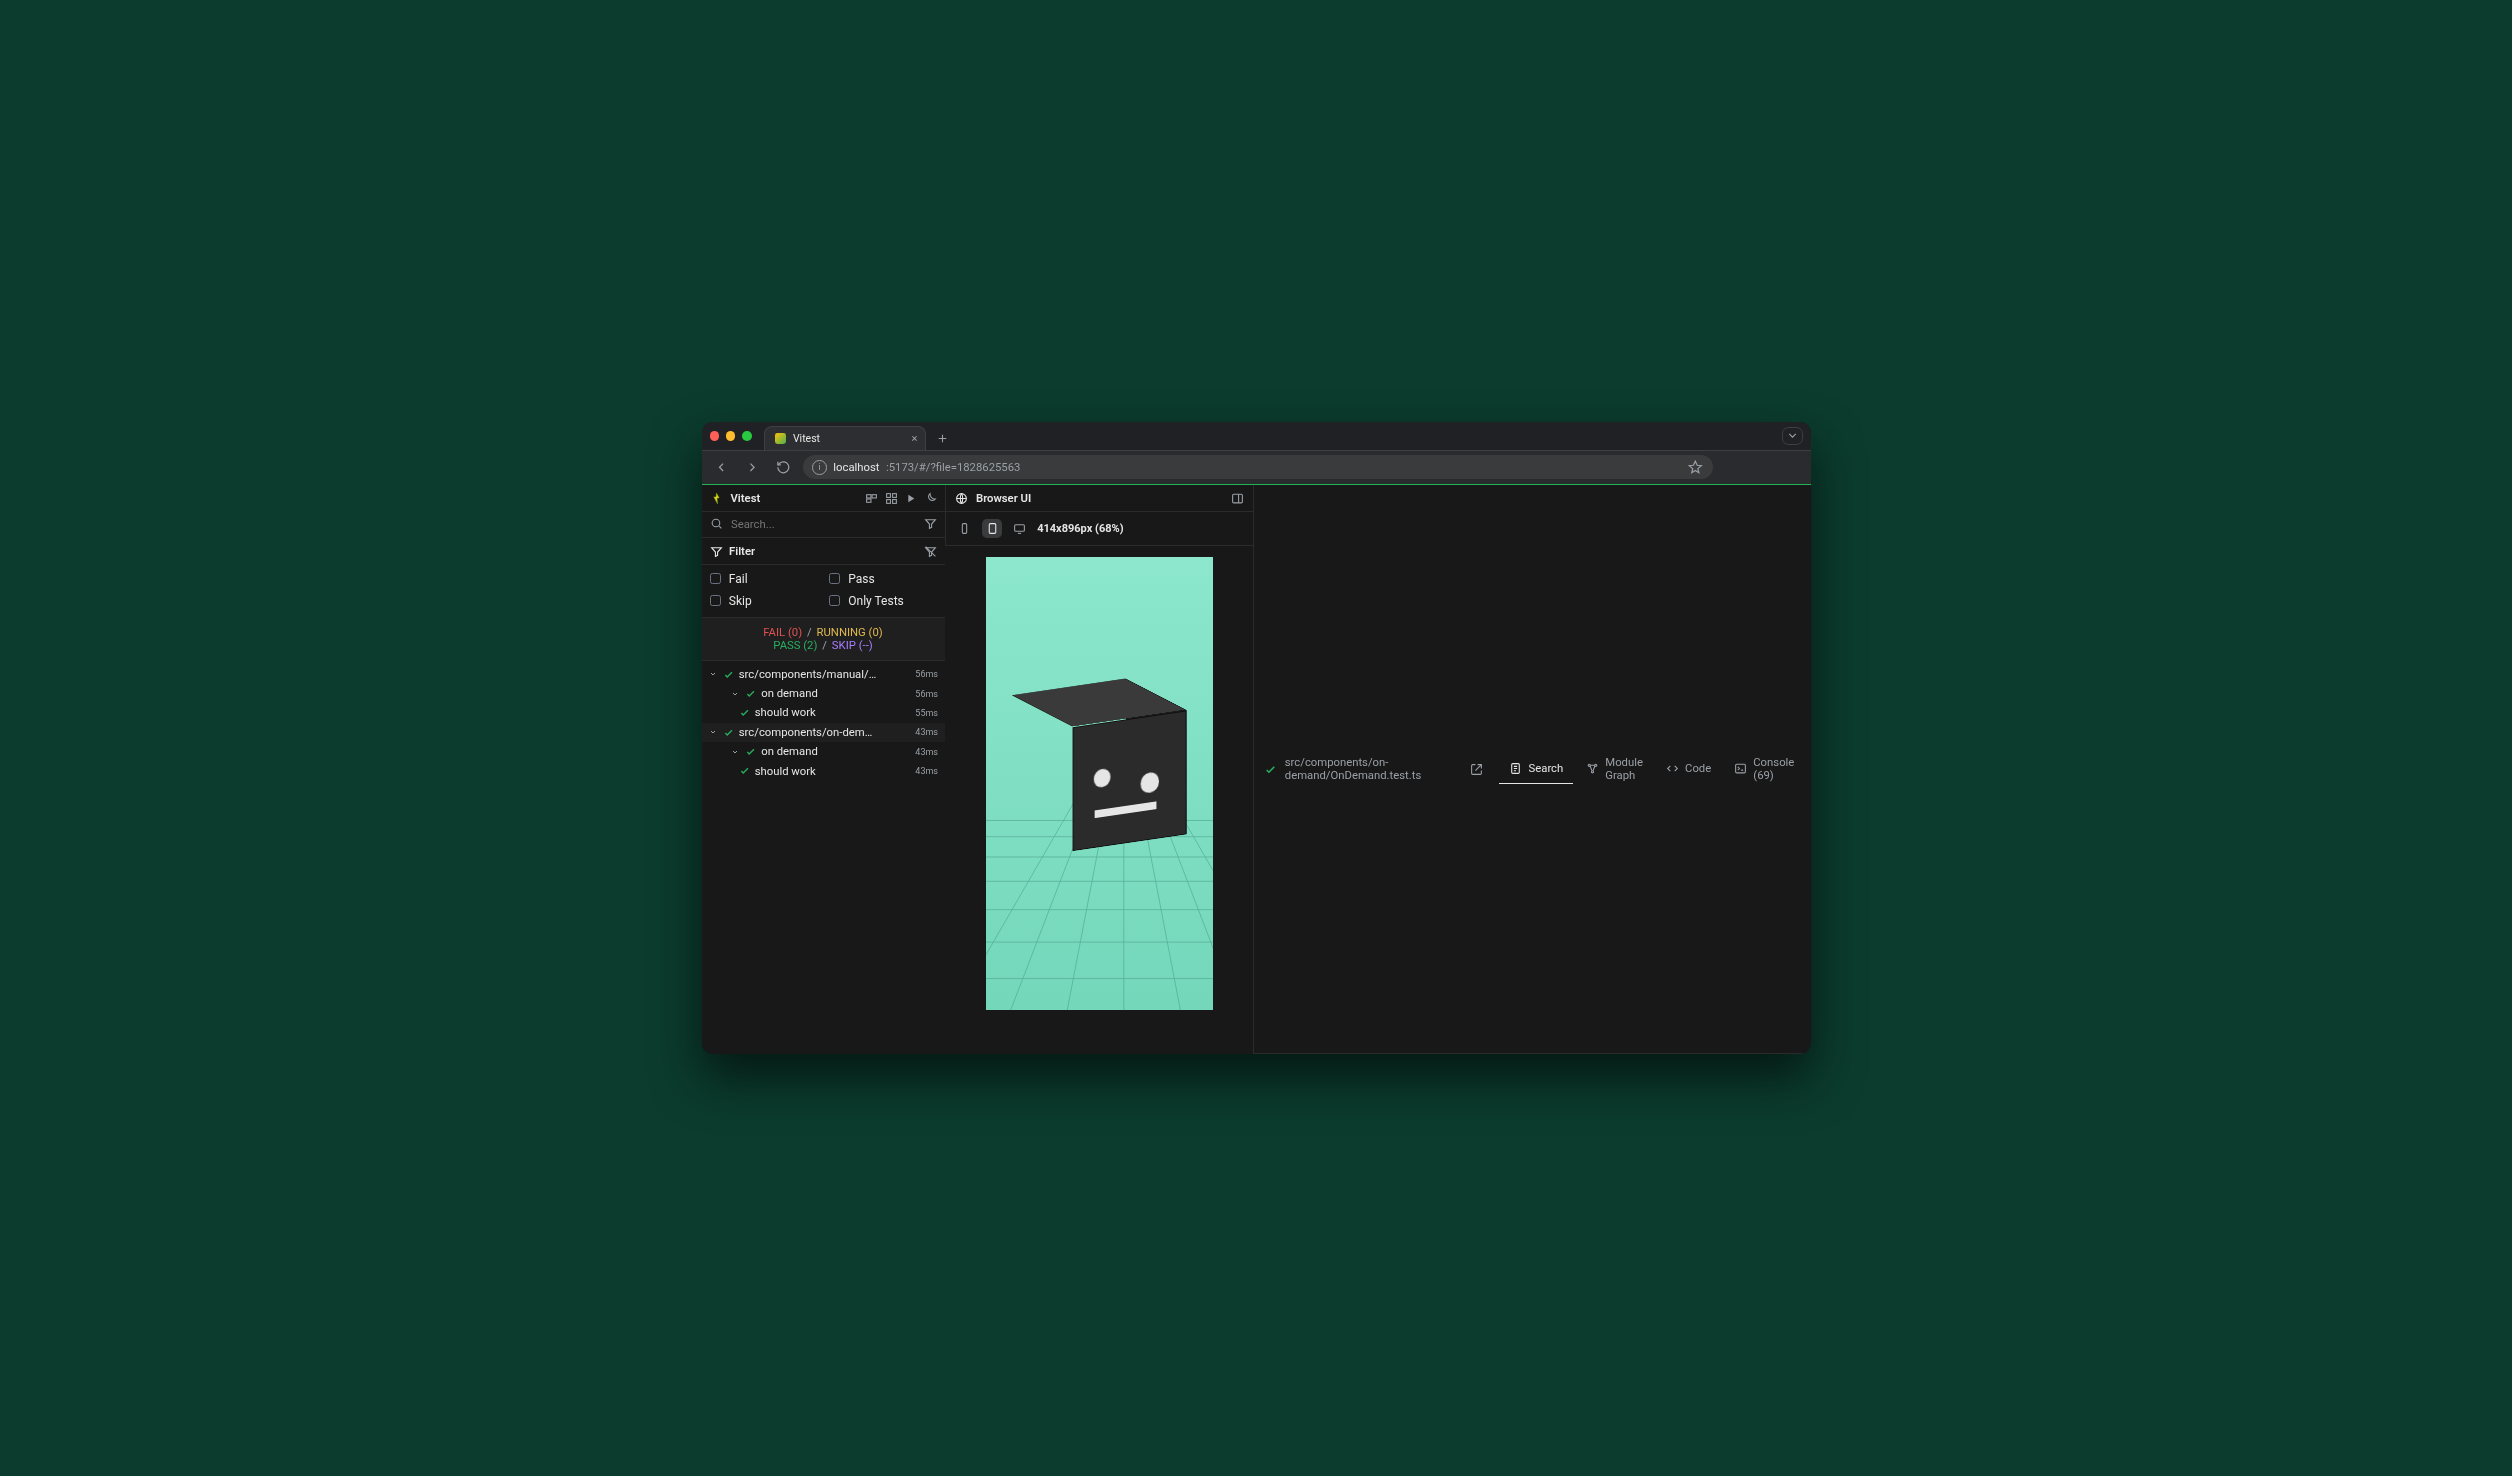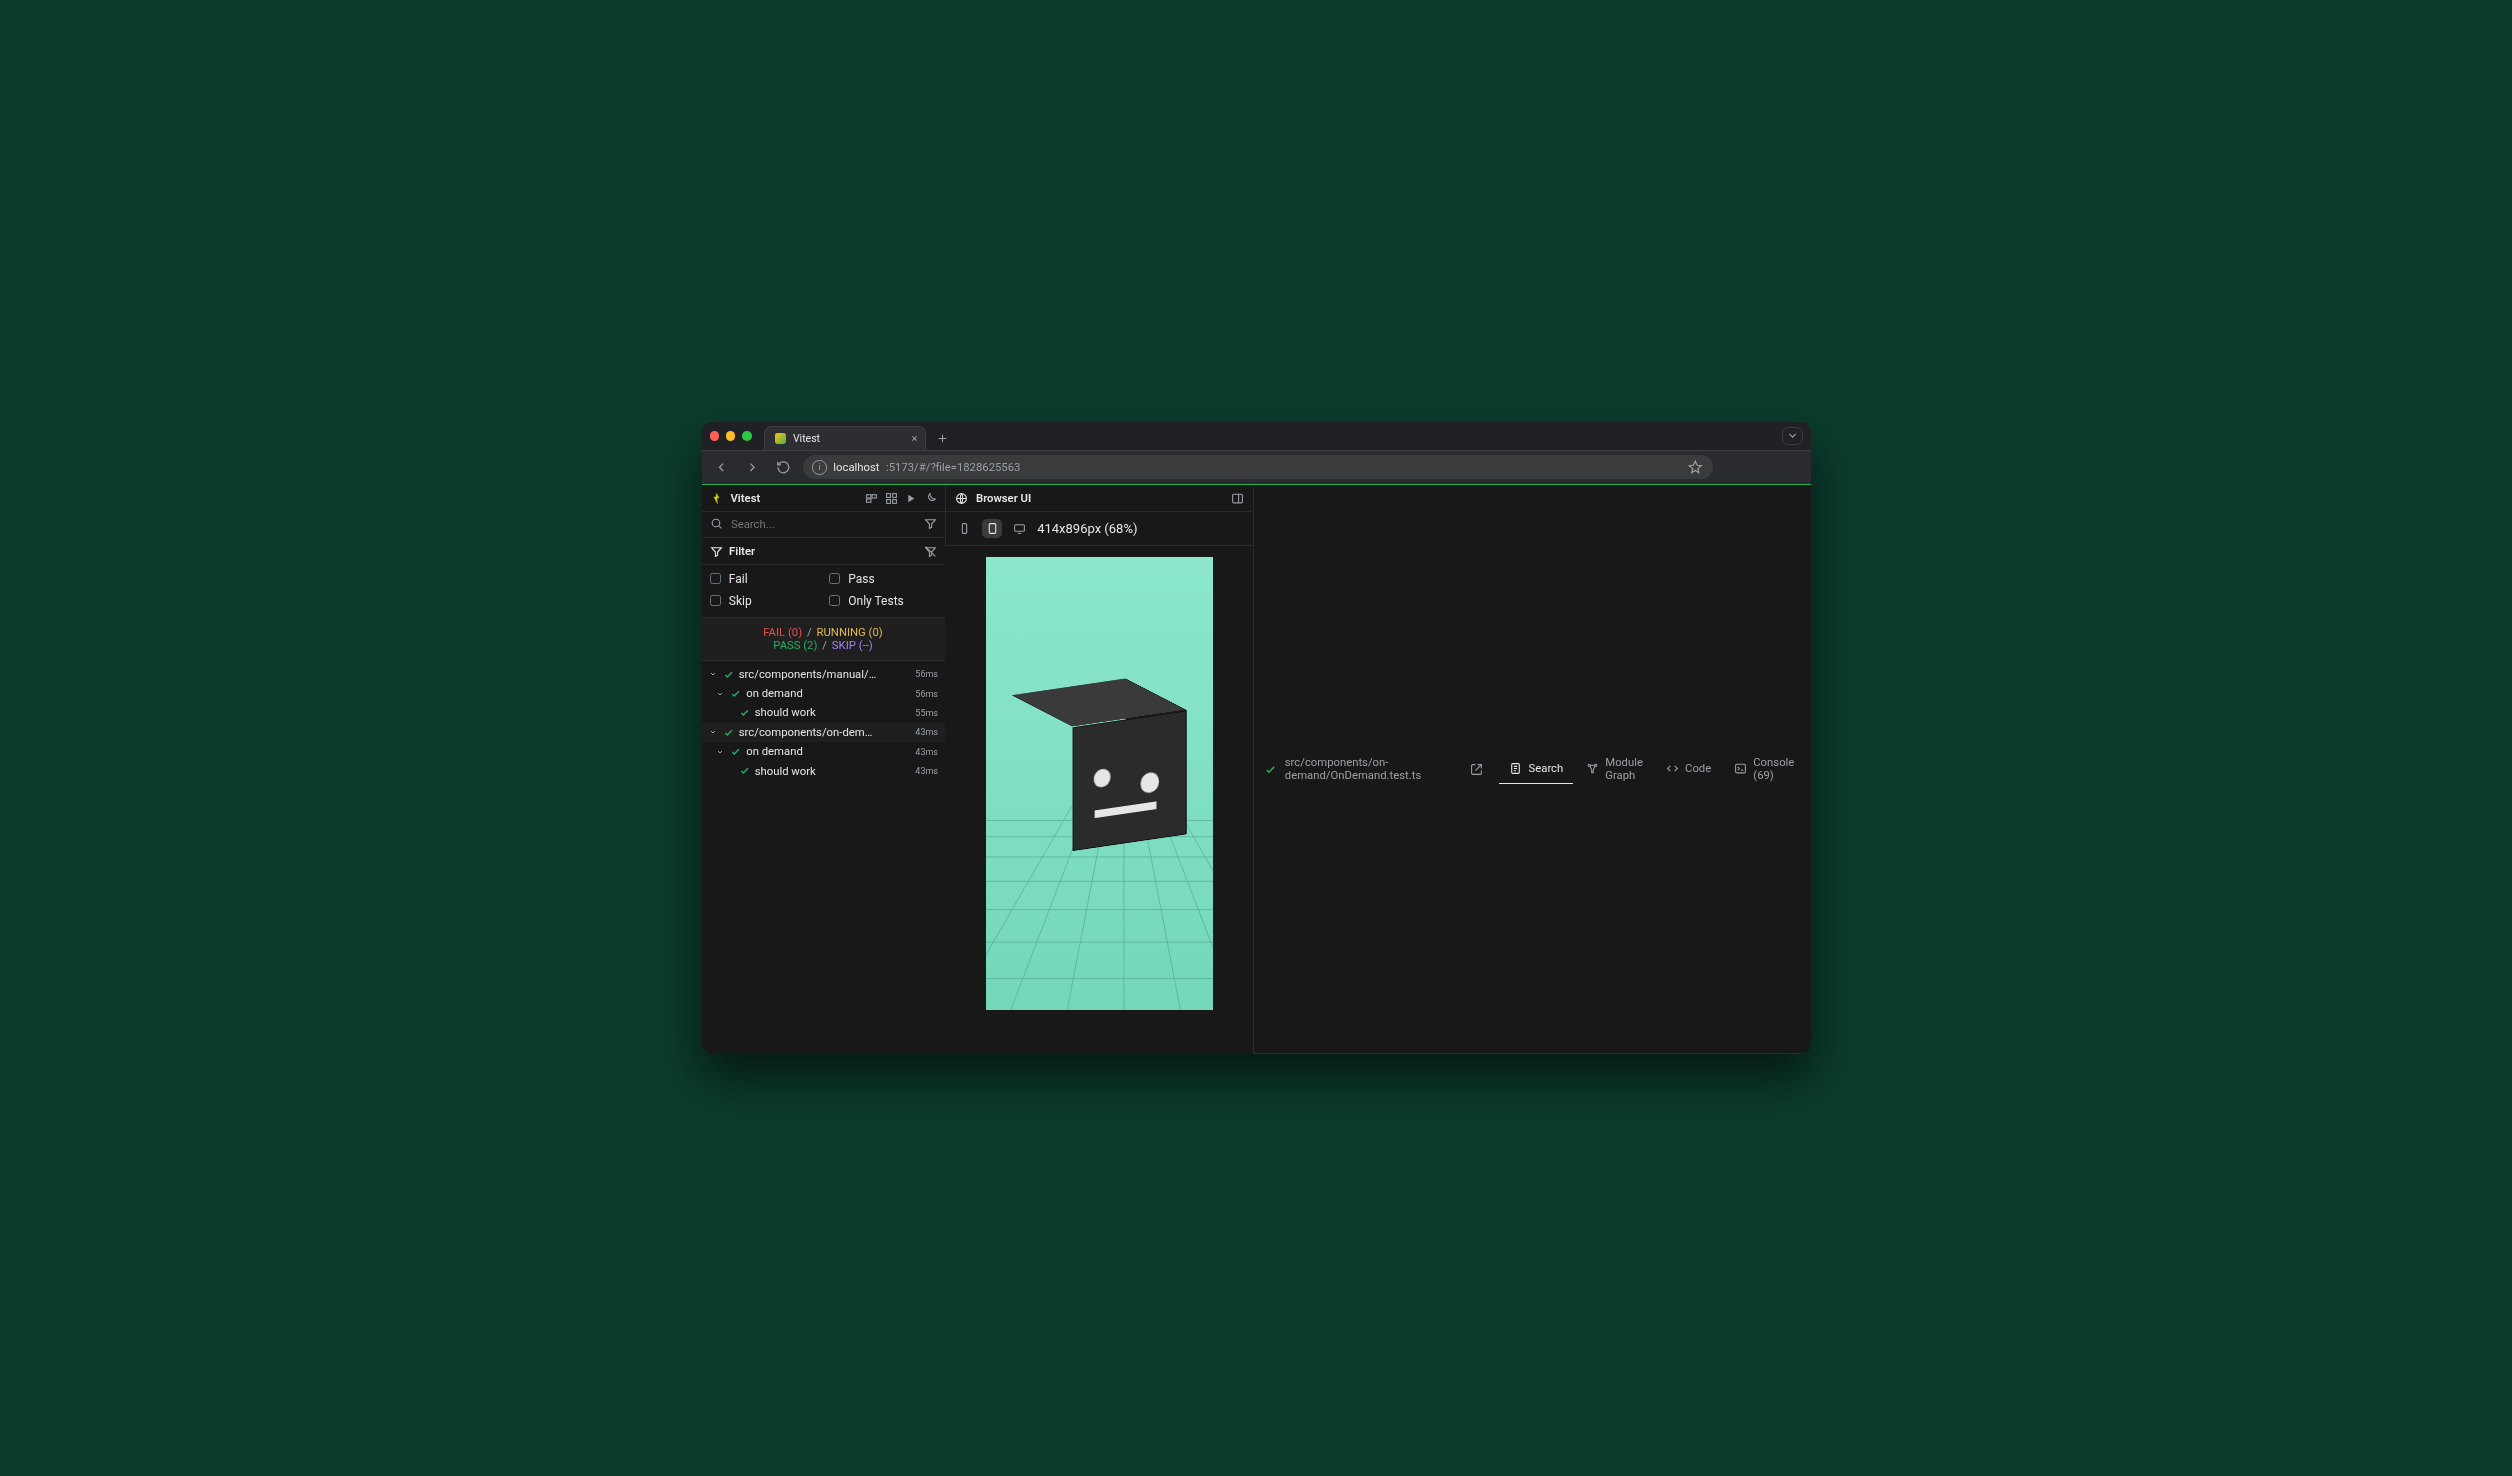--- a/index.html
+++ b/index.html
@@ -72,34 +72,34 @@
   .stats .yellow{color:var(--yellow);}
   .stats .green{color:var(--green-bright);}
   .stats .violet{color:var(--violet);}
   .stats .sep{color:var(--text-dim);}
   .tree{flex:1;overflow:auto;padding:3.2px 0;}
   .node{display:flex;align-items:center;gap:4.9px;padding:3.2px 6.5px;color:var(--text);font-size:11.3px;}
   .node.sel{background:var(--panel-row);}
   .node .time{margin-left:auto;color:var(--text-dim);font-size:9px;}
   .chev{width:9.7px;height:9.7px;color:var(--text-dim);display:inline-flex;align-items:center;justify-content:center;}
   .ok{color:var(--green-bright);}
-  .indent1{padding-left:14px;text-align:right;}
+  .indent1{padding-left:29px;text-align:right;}
   .indent2{padding-left:37px;}
 
   .vline{background:var(--separator);}
   
   .main{display:grid;grid-template-columns: 308px 0.8px 1fr;min-height:0;}
   .preview-col{display:flex;flex-direction:column;min-height:0;}
   .col-header{display:flex;align-items:center;gap:8px;padding:6.5px 9.7px;color:var(--text);border-bottom:0.8px solid var(--separator);}
   .col-header .title{font-weight:600;font-size:11.3px;}
   .col-header .hicons{margin-left:auto;display:flex;gap:8px;color:var(--text-dim);}
   .device-row{display:flex;align-items:center;gap:8px;padding:6.5px 9.7px;color:var(--text);border-bottom:0.8px solid var(--separator);}
   .device-btn{width:19.4px;height:19.4px;border-radius:4.9px;display:flex;align-items:center;justify-content:center;color:var(--text-dim);}
   .device-btn.active{background:var(--url-bg);color:var(--text);}
-  .device-row .dim{color:var(--text);font-size:13px;}
+  .device-row .dim{color:var(--text);font-size:11px;font-weight:bold;}
   .viewport-wrap{flex:1;display:flex;align-items:flex-start;justify-content:center;padding:11.3px;background:var(--panel);overflow:hidden;}
   .viewport{width:227px;height:453px;background:var(--mint);position:relative;overflow:hidden;}
   
   .floor{position:absolute;inset:0;}
   .cube-wrap{position:absolute;left:50%;top:46%;transform:translate(-50%,-50%);}
   .cube{width:129px;height:129px;position:relative;transform-style:preserve-3d;transform:rotateX(-16deg) rotateY(28deg);}
   .face{position:absolute;inset:0;border:0.8px solid #0f0f0f;}
   .top{background:#3a3a3a;transform:rotateX(90deg) translateZ(65px);}
   .front{background:#2b2b2b;transform:translateZ(65px);}
   .right{background:#1c1c1c;transform:rotateY(90deg) translateZ(65px);}

